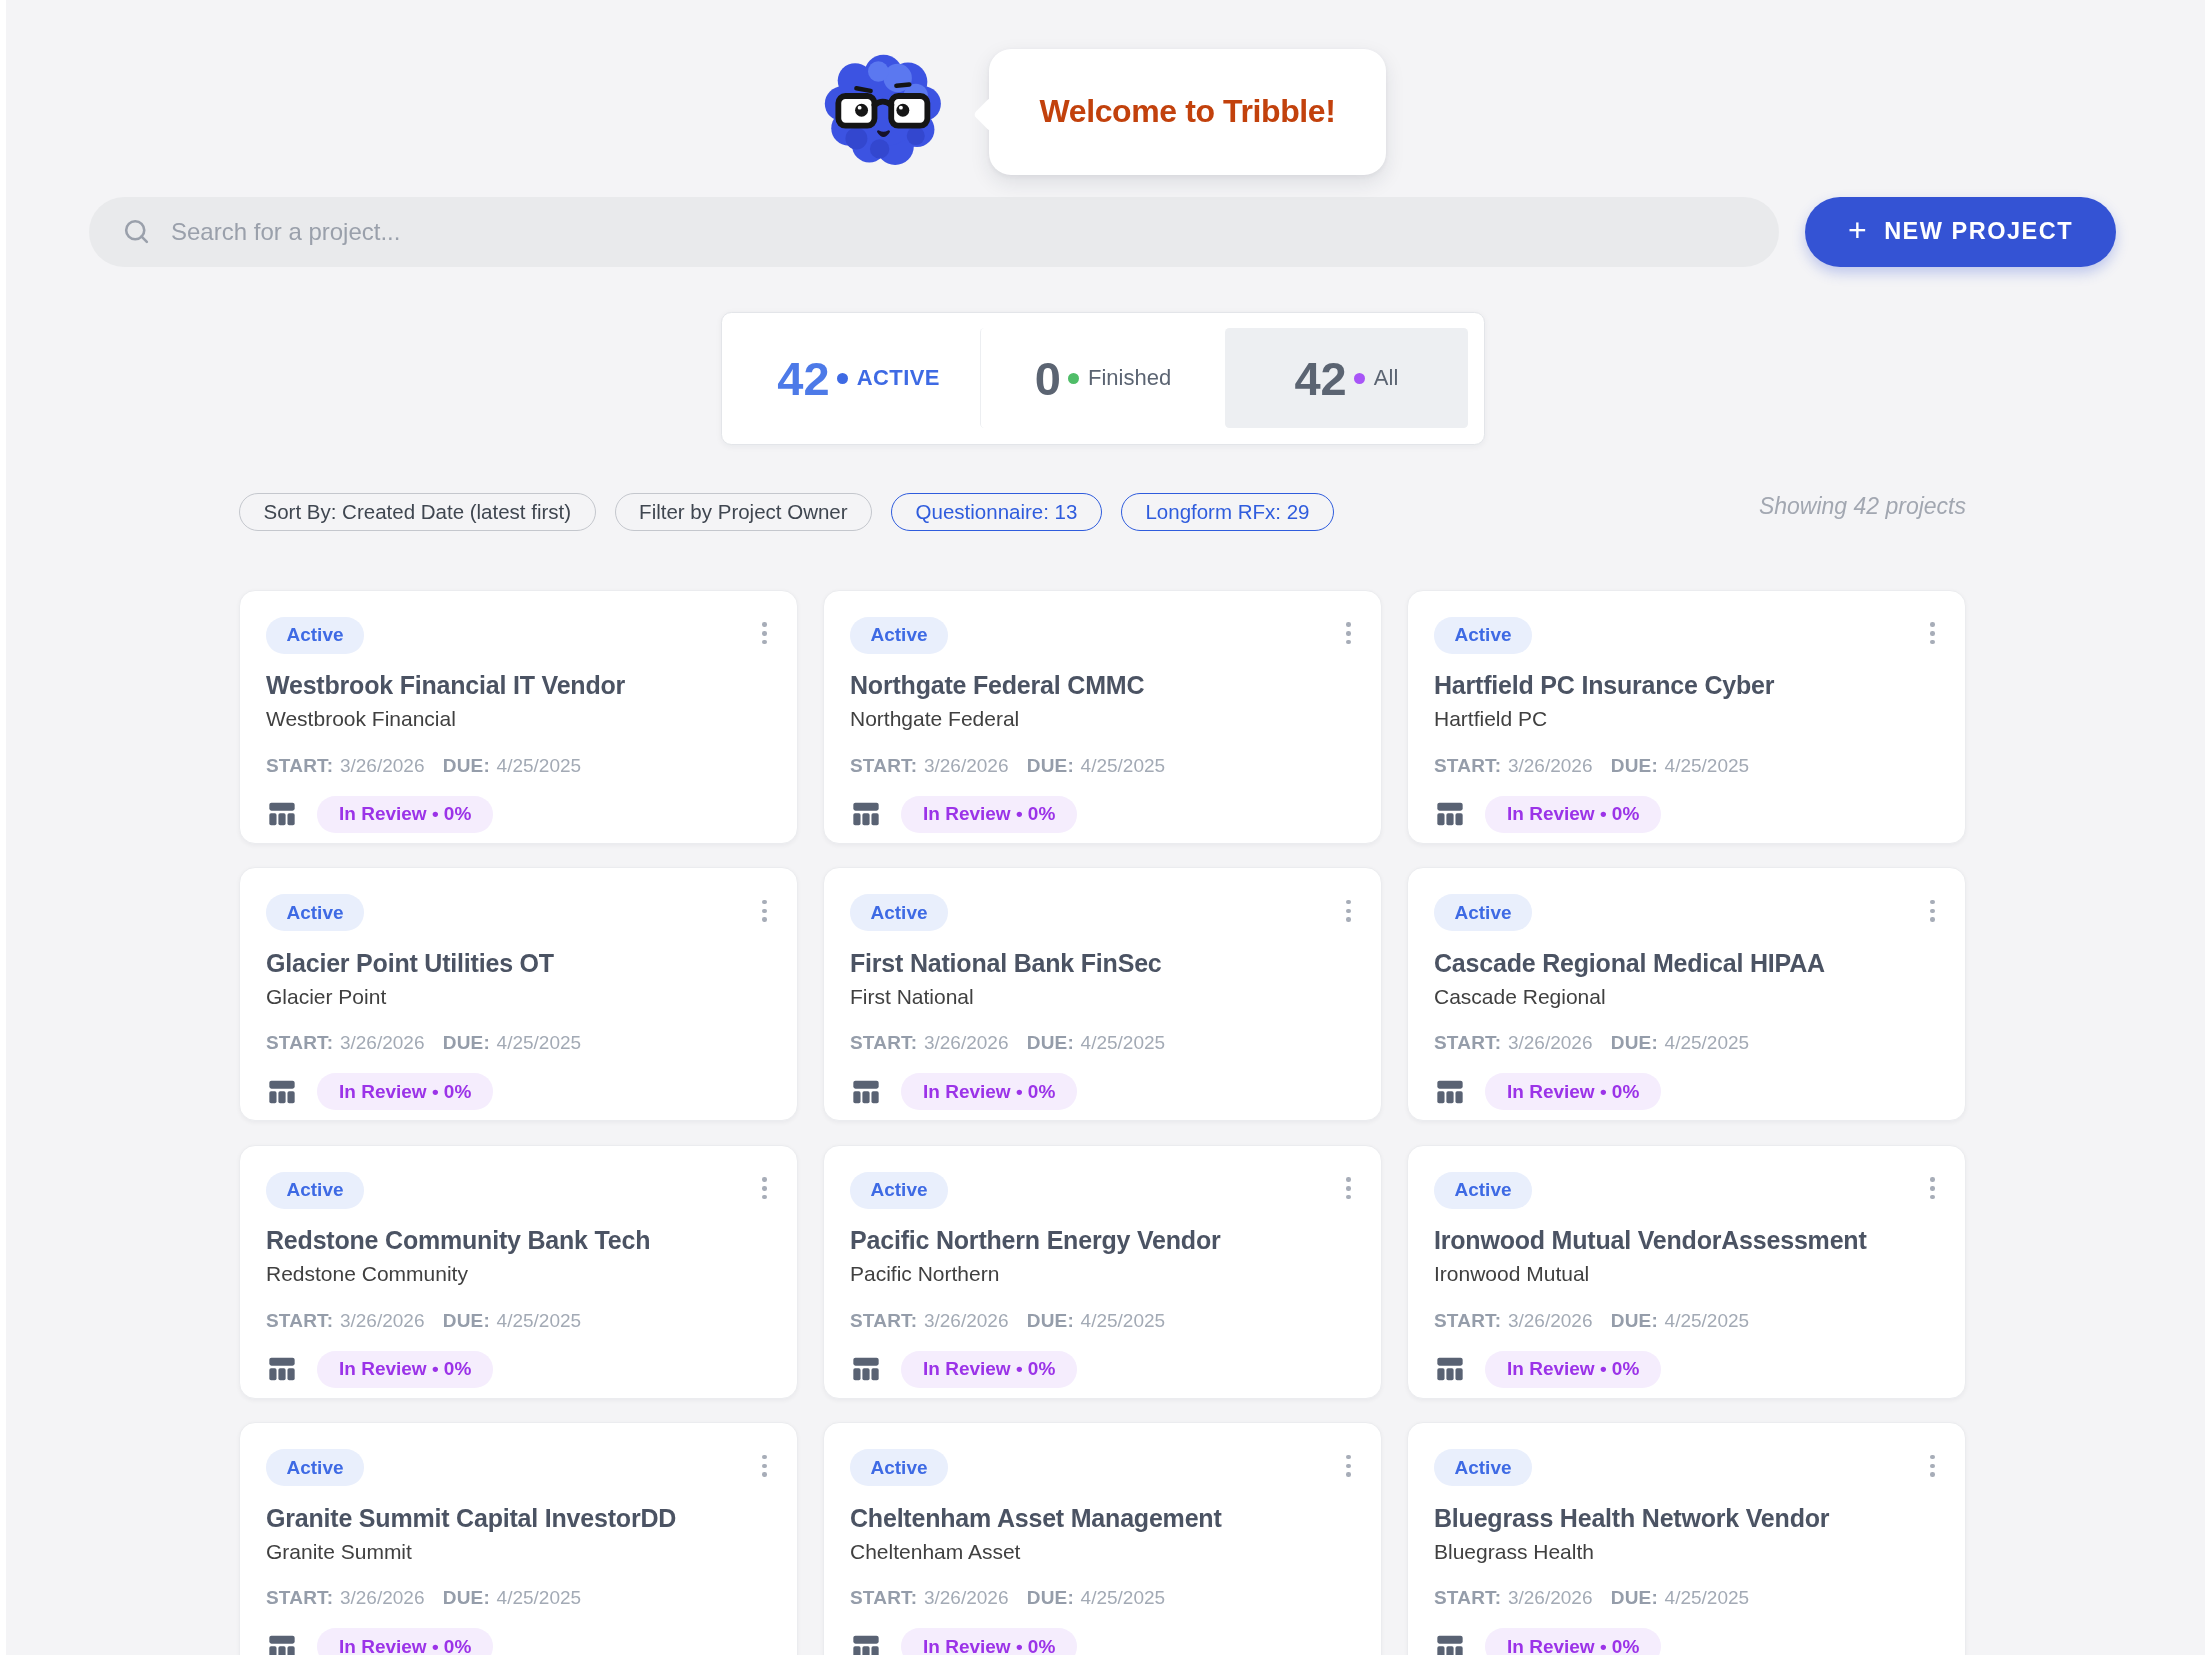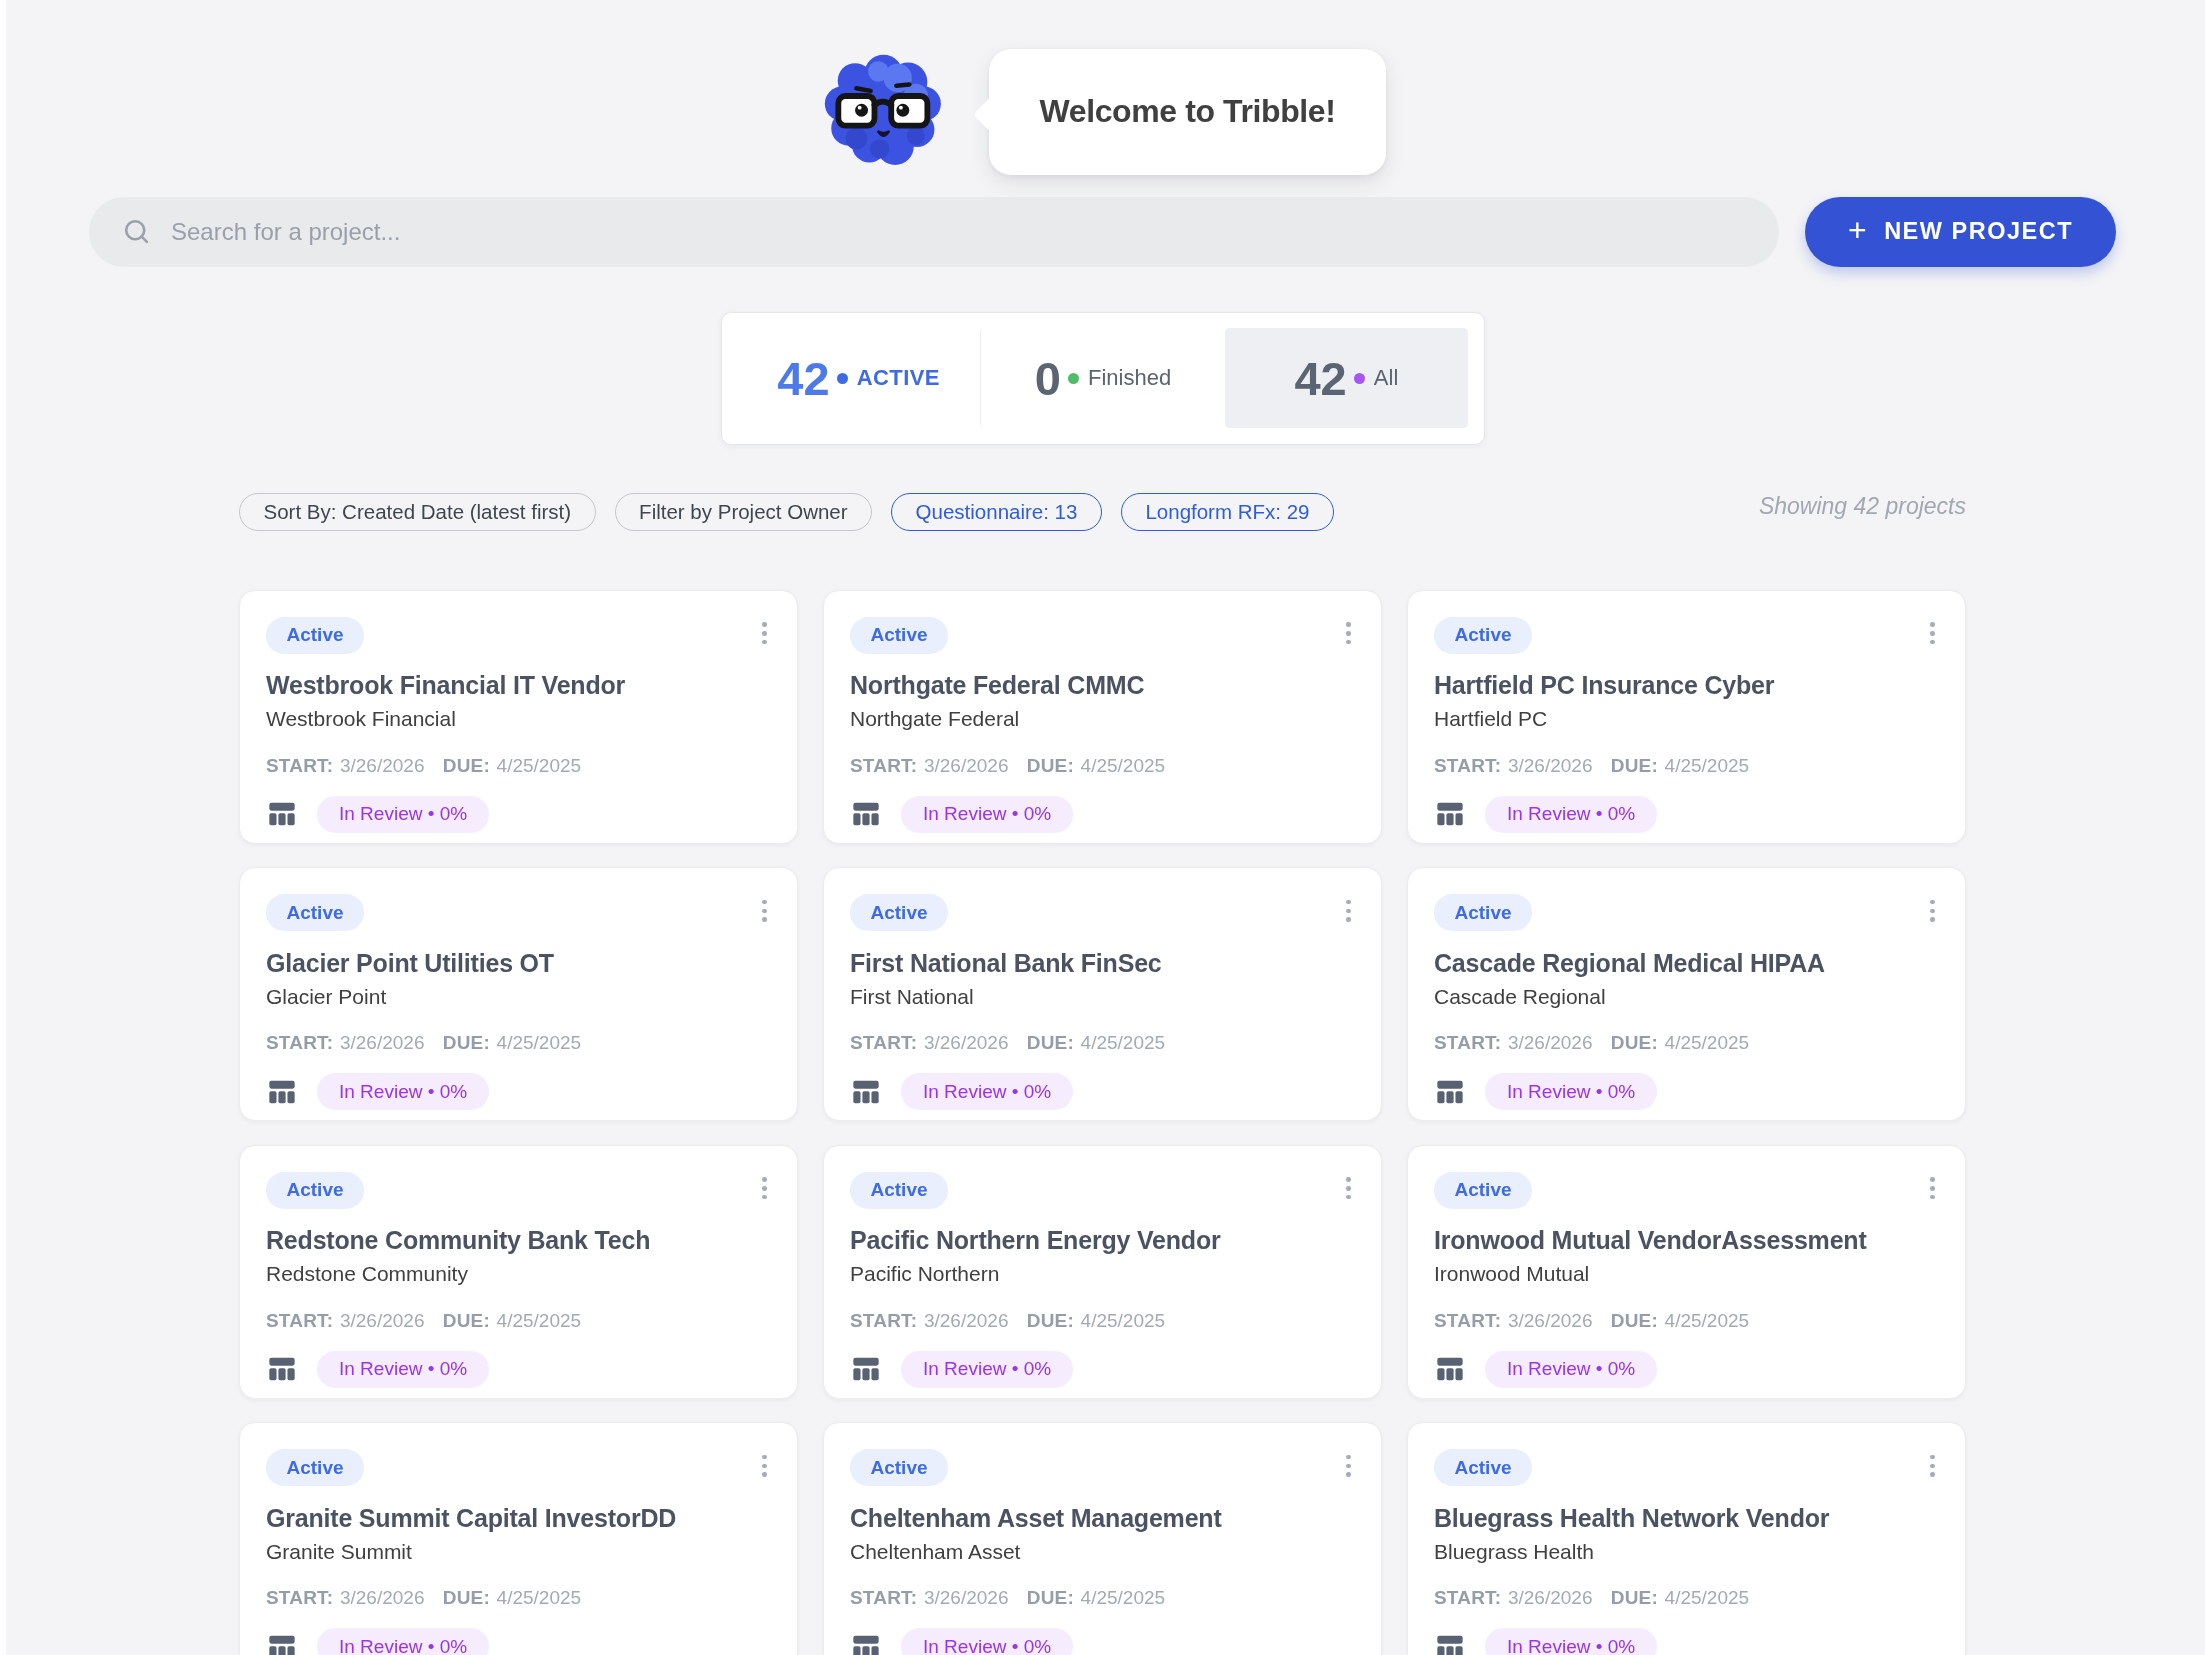--- a/index.html
+++ b/index.html
@@ -17,21 +17,21 @@
   .mascot { width:129px; height:129px; flex:0 0 auto; }
   .bubble {
     position:relative; background:#ffffff; border-radius:22px;
     box-shadow:0 7.3px 20.5px rgba(30,36,60,.10), 0 1.5px 4.4px rgba(30,36,60,.05);
     padding:0 51px; height:126px; display:flex; align-items:center;
   }
   .bubble::before {
     content:""; position:absolute; left:-11px; top:53px; width:25px; height:25px;
     background:#ffffff; transform:rotate(45deg); border-radius:4.4px;
   }
-  .bubble-text { font-size:32px; font-weight:700; color:#404040; letter-spacing:-0.4px; white-space:nowrap; }
+  .bubble-text { font-size:32px; font-weight:700; color:#c2410c; letter-spacing:-0.4px; white-space:nowrap; }
 
   
   .search-row { display:flex; align-items:center; gap:26px; margin:20.5px 89px 0; }
   .search-pill {
     flex:1; height:70px; background:#e9eaec; border-radius:35px;
     display:flex; align-items:center; padding:0 17.6px 0 32px;
   }
   .search-icon { width:31px; height:31px; flex:0 0 auto; margin-right:19px; color:#9aa0ab; }
   .search-input {
     flex:1; background:transparent; border:none; outline:none;
@@ -95,21 +95,21 @@
   .card-sub { font-size:21px; color:#404040; margin-top:7.3px; line-height:1.15; }
   .card-dates { margin-top:23.5px; font-size:19px; display:flex; gap:6.6px; align-items:baseline; white-space:nowrap; }
   .dlabel { font-weight:700; color:#959daa; letter-spacing:0.2px; }
   .dval { color:#a3aab5; }
   .dval.first { margin-right:11.7px; }
   .card-foot { display:flex; align-items:center; gap:19px; margin-top:19px; }
   .table-icon { width:32px; height:32px; color:#596273; flex:0 0 auto; }
   .badge-review {
     display:inline-flex; align-items:center; height:37px; padding:0 22px;
     border-radius:18.3px; background:#f5edfd; color:#9b33e8;
-    font-size:19px; font-weight:400; white-space:nowrap;
+    font-size:19px; font-weight:700; white-space:nowrap;
   }
 </style>
 </head>
 <body>
 
 <div class="left-strip"></div>
 
 <header class="hero">
   <svg class="mascot" viewBox="0 0 200 200" aria-hidden="true">
     <g fill="#3c53e2">

